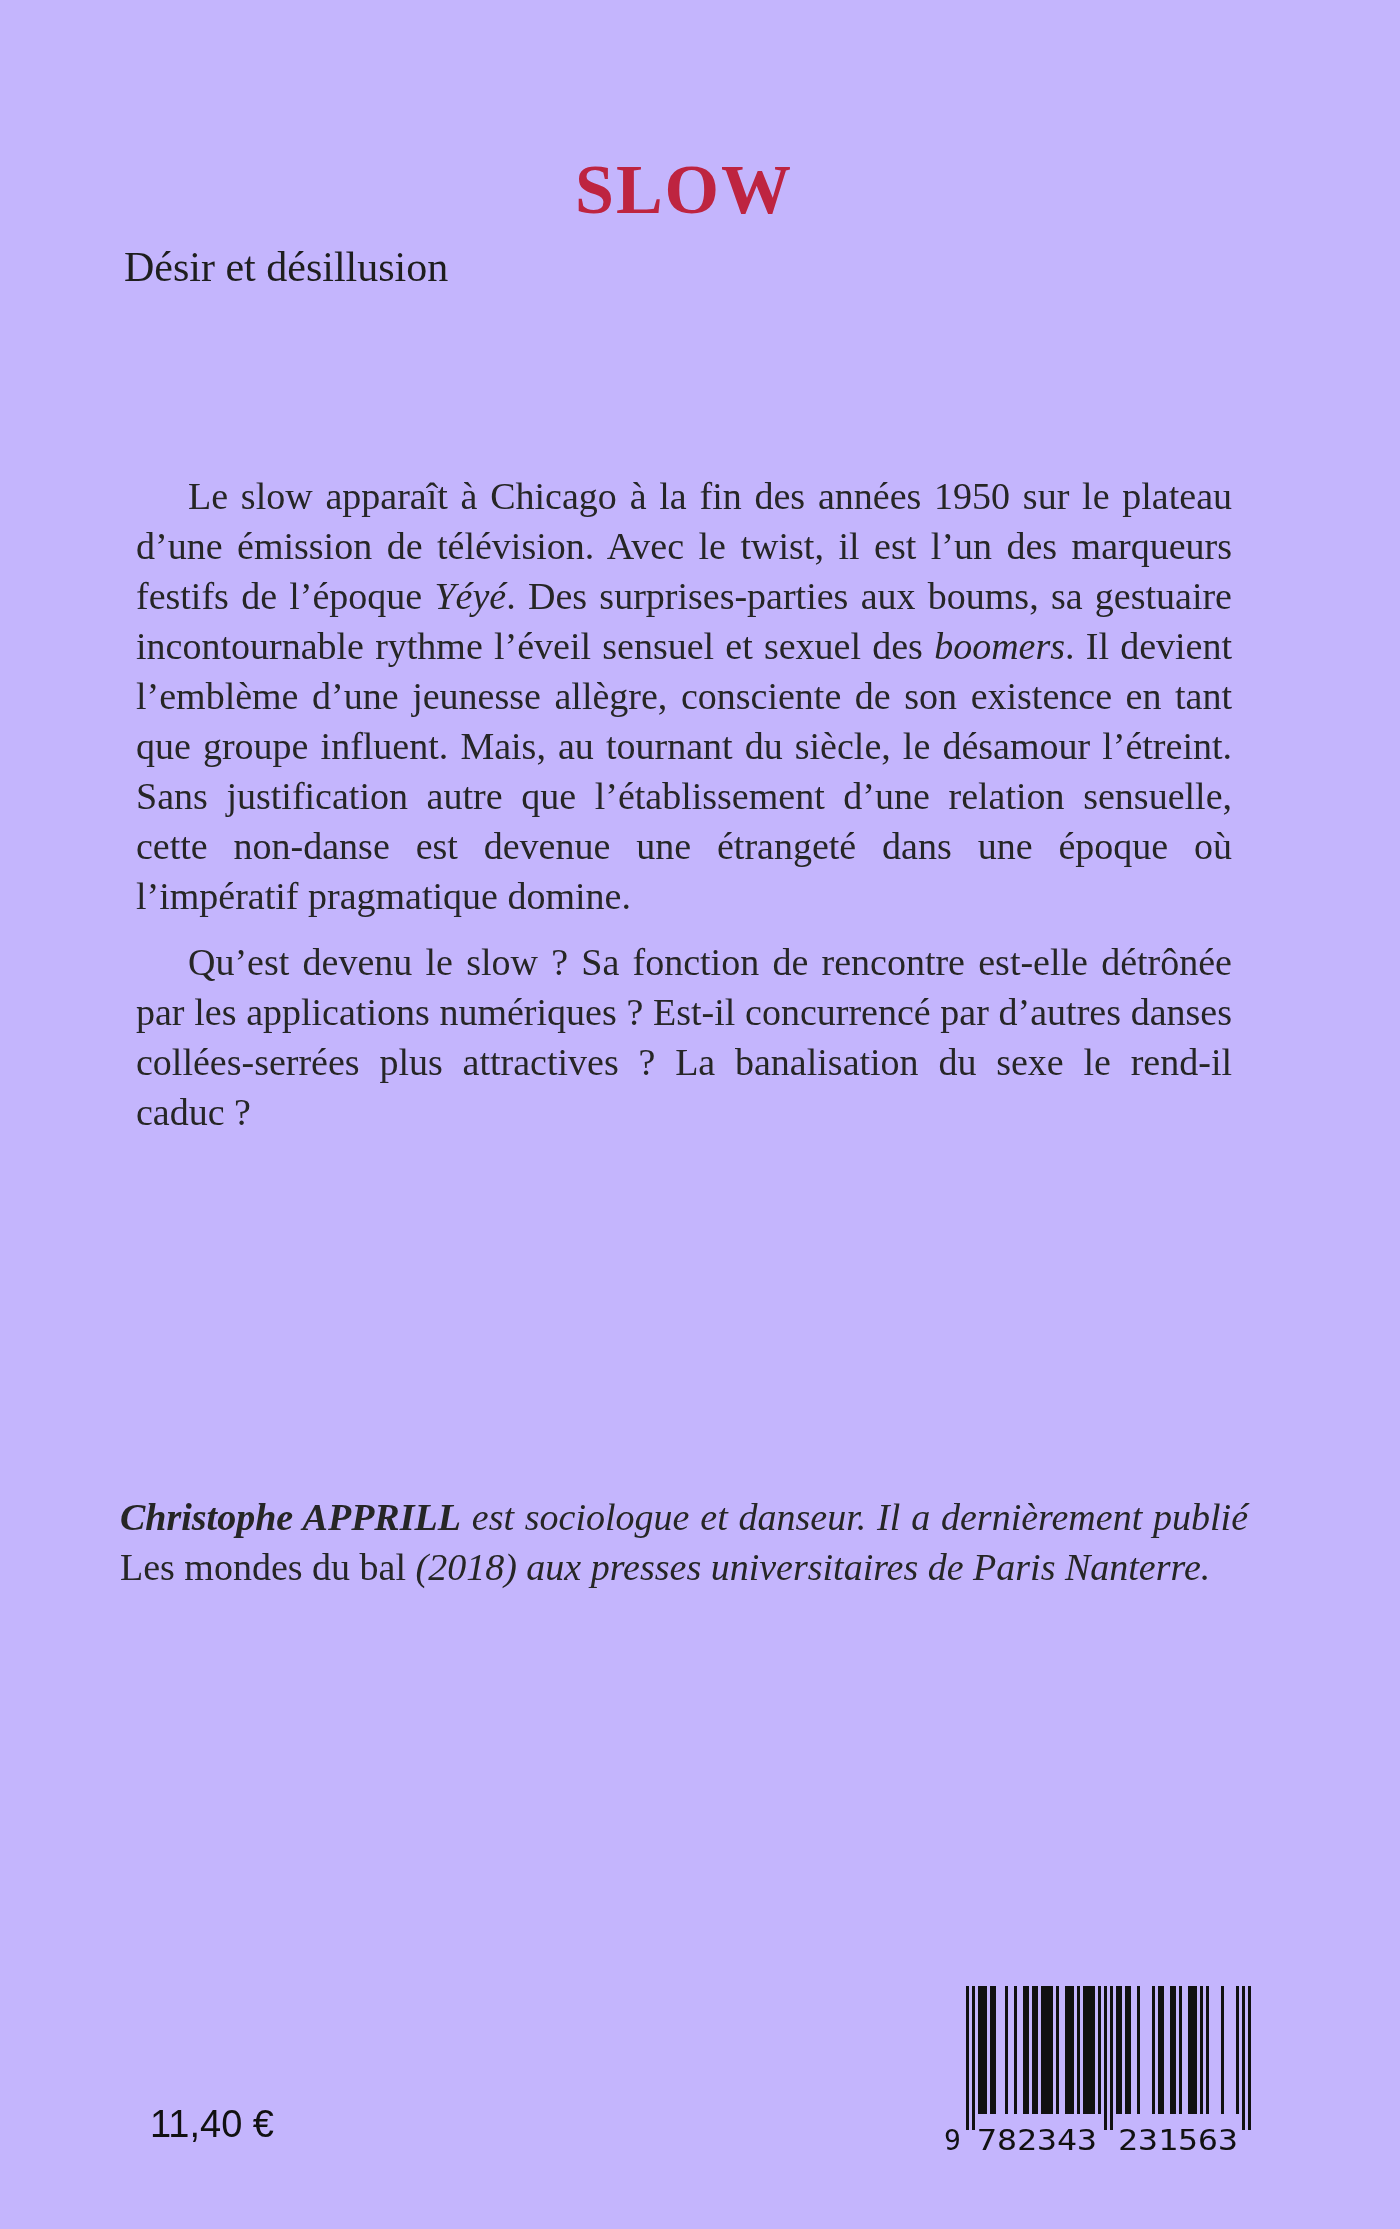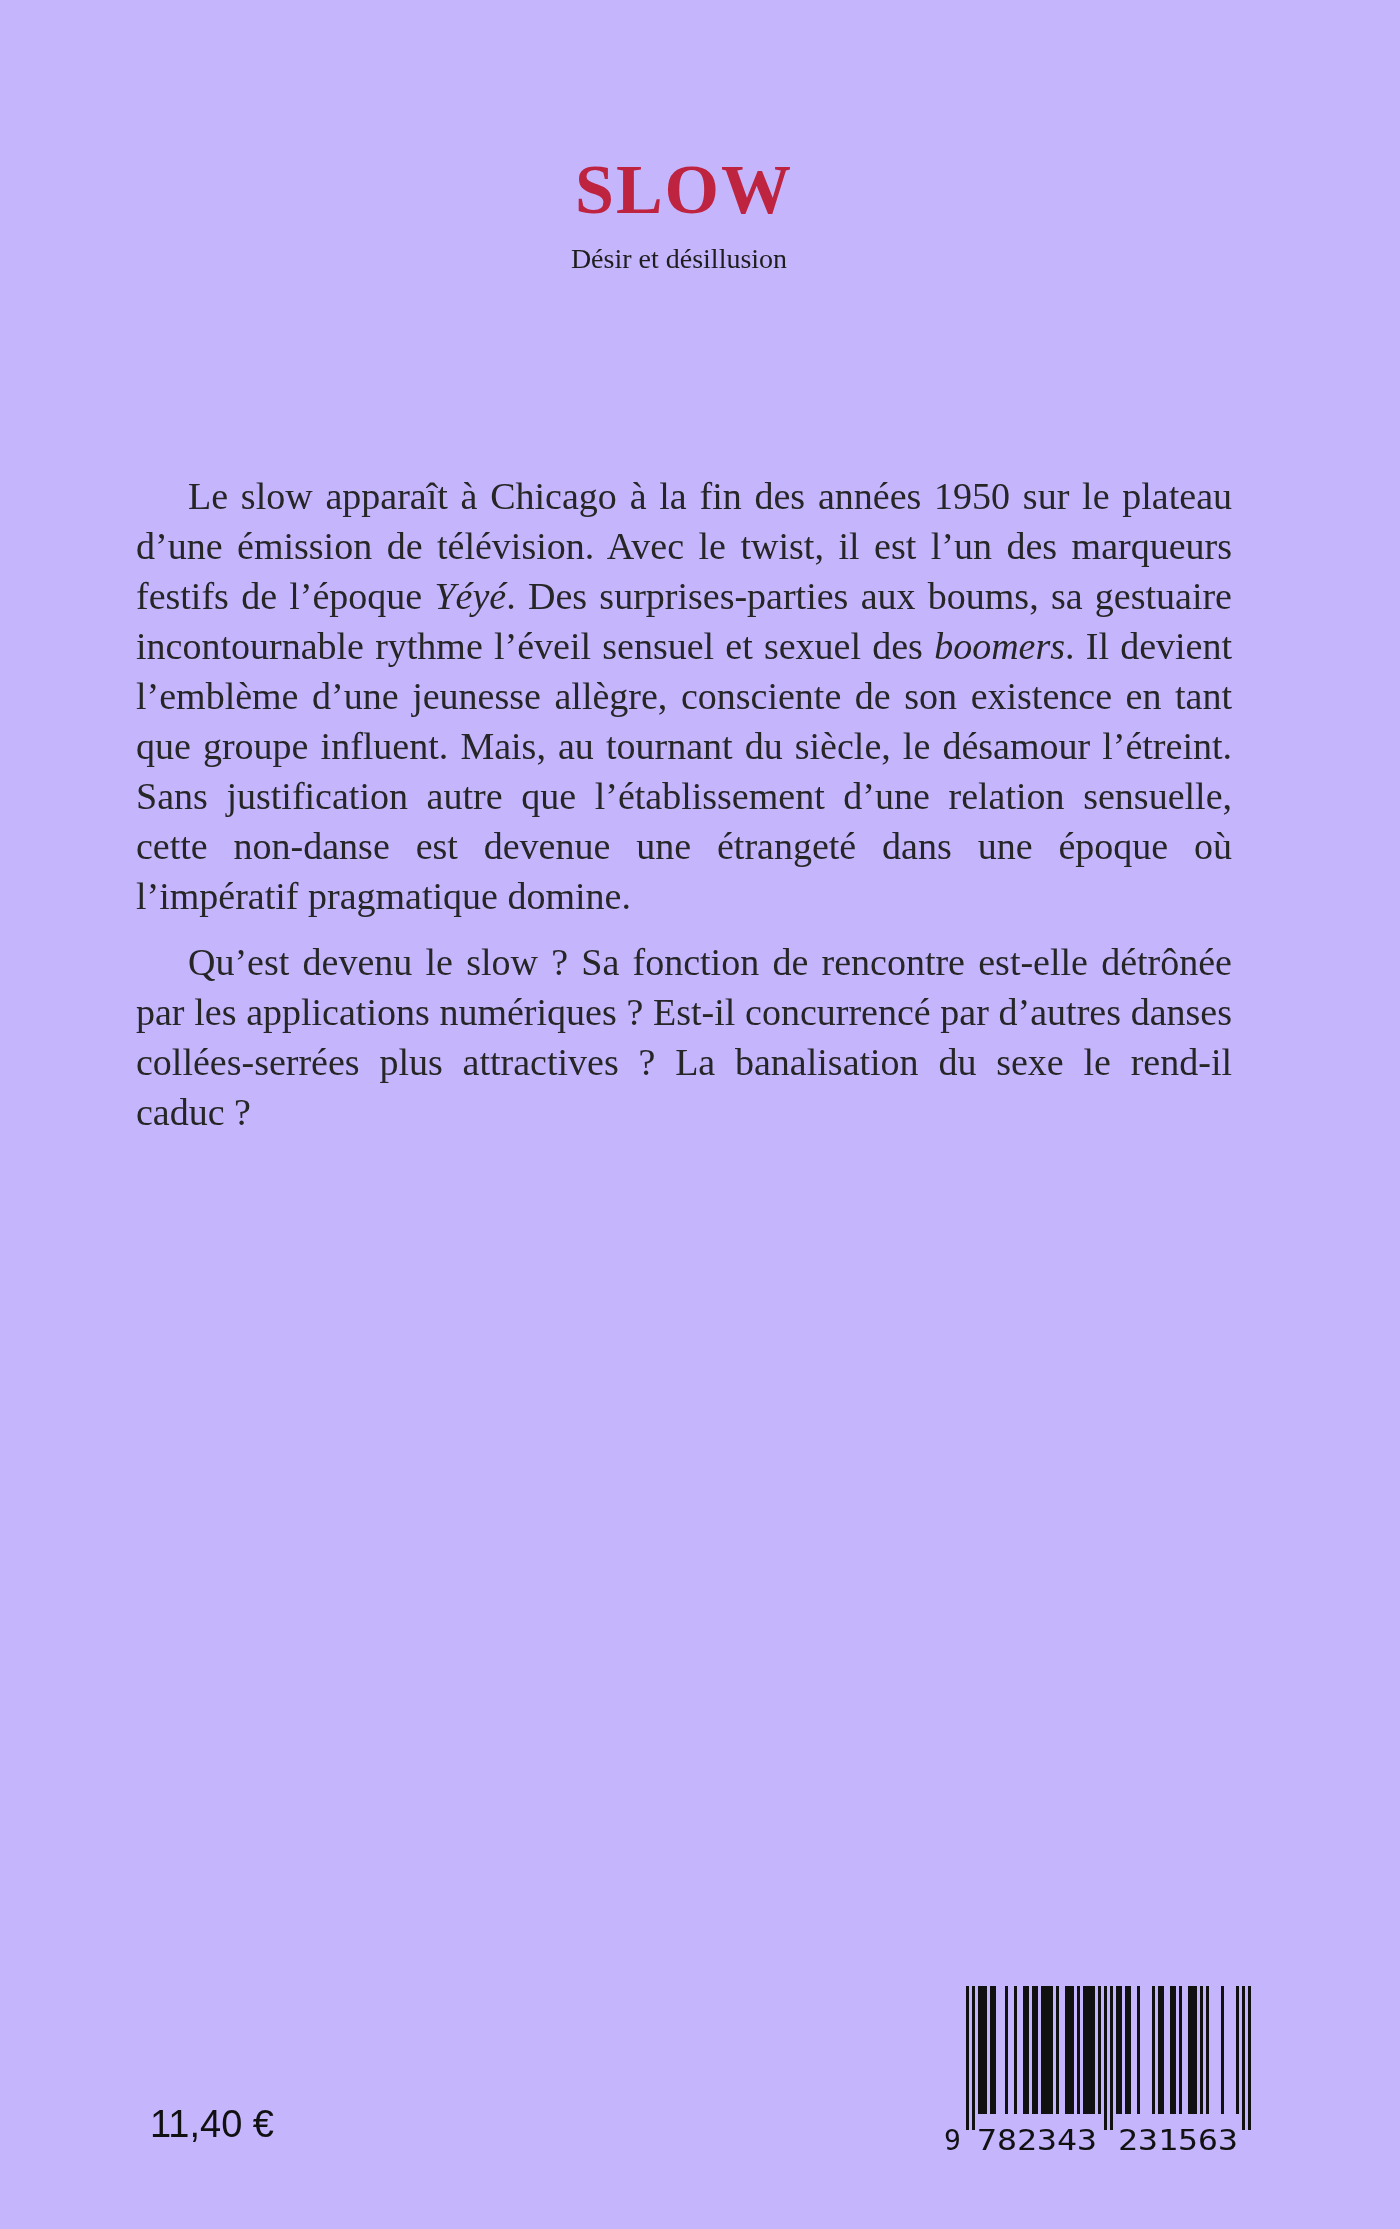--- a/index.html
+++ b/index.html
@@ -6,22 +6,22 @@
   .page {
     position:relative; width:1400px; height:2229px; background:#c4b5fd;
     font-family:"Liberation Serif", serif; color:#232323; overflow:hidden;
   }
   .title {
     position:absolute; top:150px; left:120px; width:1128px; margin:0;
     text-align:center; font-size:70px; font-weight:bold; letter-spacing:2px;
     font-family:"Liberation Serif", serif;
   }
   .subtitle {
-    position:absolute; top:243px; left:115px; width:1128px; margin:0;
-    text-align:center; font-size:28px; font-weight:normal; color:#1e1e1e;
+    position:absolute; top:243px; left:124px; width:1128px; margin:0;
+    text-align:left; font-size:42px; font-weight:normal; color:#1e1e1e;
   }
   .blurb {
     position:absolute; top:455px; left:120px; width:1128px;
     font-size:38px; line-height:50px; text-align:justify; color:#262626;
   }
   .blurb p { margin:16px; text-indent:52px; }
   .it { font-style:italic; }
   .bd { font-weight:bold; }
   .bio {
     position:absolute; top:1492px; left:120px; width:1128px; margin:0;
@@ -48,20 +48,21 @@
 
   <h1 class="title" style="color: rgb(190, 36, 64);">SLOW</h1>
 
   <h2 class="subtitle">Désir et désillusion</h2>
 
   <div class="blurb">
     <p><span>Le slow apparaît à Chicago à la fin des années 1950 sur le plateau d’une émission de télévision. Avec le twist, il est l’un des marqueurs festifs de l’époque </span><span class="it">Yéyé</span><span>. Des surprises-parties aux boums, sa gestuaire incontournable rythme l’éveil sensuel et sexuel des </span><span class="it">boomers</span><span>. Il devient l’emblème d’une jeunesse allègre, consciente de son existence en tant que groupe influent. Mais, au tournant du siècle, le désamour l’étreint. Sans justification autre que l’établissement d’une relation sensuelle, cette non-danse est devenue une étrangeté dans une époque où l’impératif pragmatique domine.</span></p>
     <p><span>Qu’est devenu le slow&nbsp;? Sa fonction de rencontre est-elle détrônée par les applications numériques&nbsp;? Est-il concurrencé par d’autres danses collées-serrées plus attractives&nbsp;? La banalisation du sexe le rend-il caduc&nbsp;?</span></p>
   </div>
 
+  <p class="bio"><span class="it bd">Christophe APPRILL</span><span class="it"> est sociologue et danseur. Il a dernièrement publié </span><span>Les mondes du bal</span><span> </span><span class="it">(2018) aux presses universitaires de Paris Nanterre.</span></p>
 
 
 
   <p class="price">11,40 €</p>
 
   <div class="barcode"><svg viewBox="-24 0 312 170" width="312" height="170">
         <rect x="0" y="0" width="3" height="144" fill="#111111"></rect>
         <rect x="6" y="0" width="3" height="144" fill="#111111"></rect>
         <rect x="12" y="0" width="3" height="128" fill="#111111"></rect>
         <rect x="15" y="0" width="3" height="128" fill="#111111"></rect>

